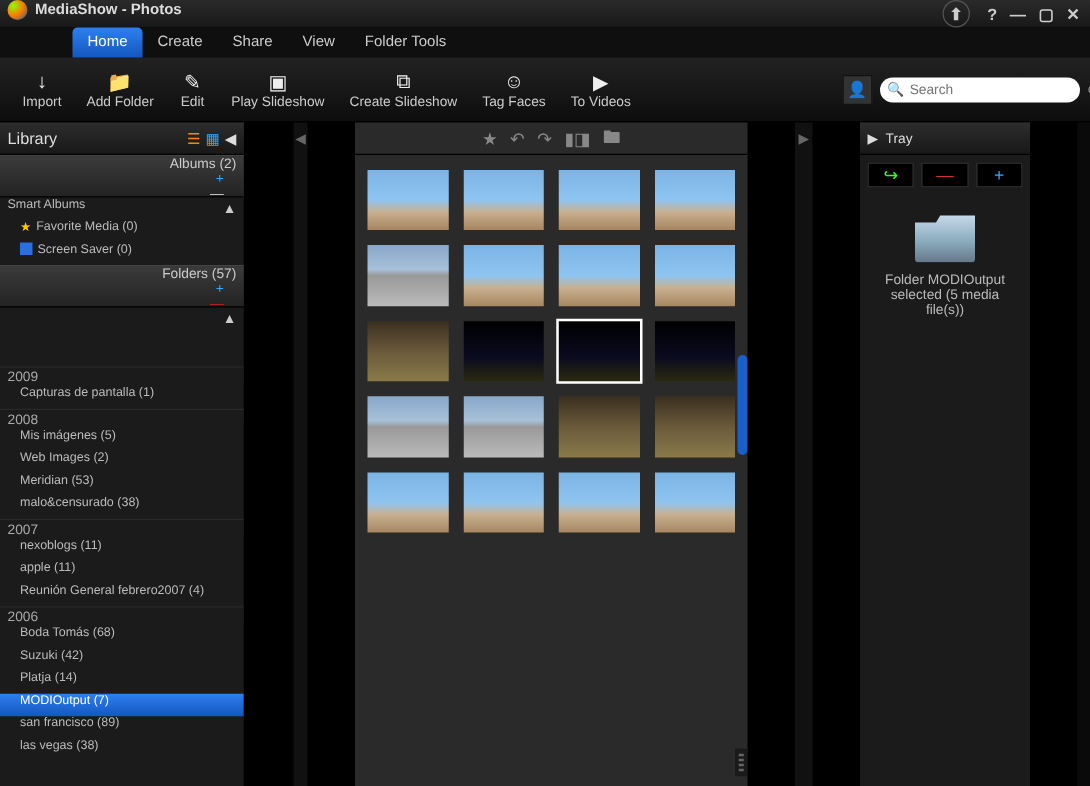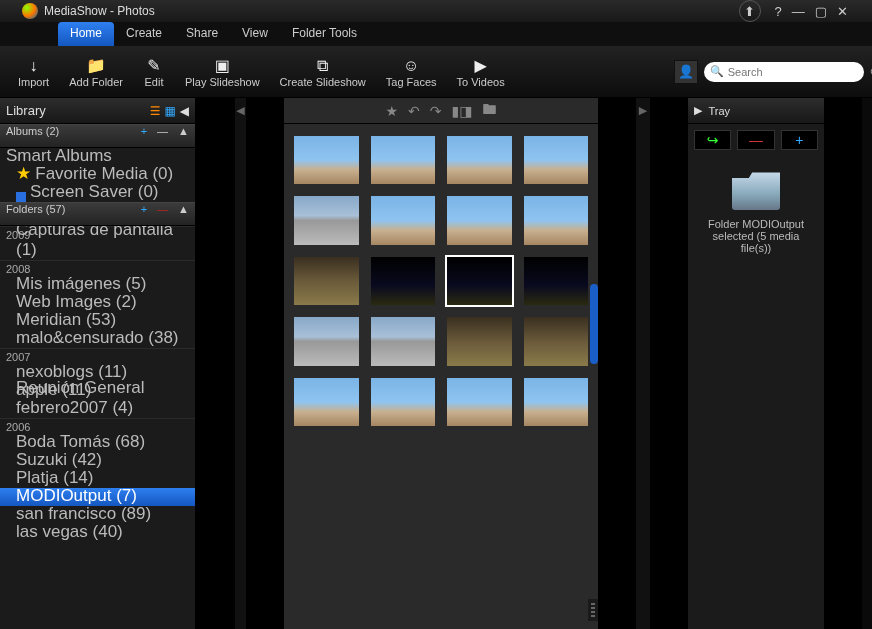--- a/index.html
+++ b/index.html
@@ -1,19 +1,19 @@
 <!DOCTYPE html>
 <html><head>
 <meta charset="utf-8">
 <style>
 * { margin:0; padding:0; box-sizing:border-box; }
 body { font-family:"Segoe UI",Tahoma,sans-serif; font-size:11px; color:#bbb; background:#000; width:872px; height:629px; overflow:hidden; user-select:none; }
 
 
-.titlebar { height:22px; background:linear-gradient(#2a2a2a,#181818); display:flex; align-items:center; padding:0 22px; }
+.titlebar { height:22px; background:linear-gradient(#2a2a2a,#181818); display:flex; padding:0 6px;font-weight:bold; }
 .titlebar .logo { width:16px; height:16px; border-radius:50%; background:radial-gradient(circle at 30% 30%,#8f0,#f70,#06a); margin-right:6px; }
 .titlebar .title { flex:1; color:#ddd; font-size:12px; }
 .titlebar .winbtns { display:flex; align-items:center; gap:6px; }
 .titlebar .up-circle { width:22px; height:22px; border-radius:50%; border:1px solid #555; display:flex; align-items:center; justify-content:center; margin-right:6px; }
 .titlebar .winbtns span { cursor:pointer; color:#ccc; font-size:13px; padding:0 2px; }
 
 
 .menurow { height:24px; background:#0f0f0f; display:flex; align-items:stretch; padding-left:58px; }
 .menurow .tab { padding:4px 12px; color:#ccc; font-size:12px; cursor:pointer; }
 .menurow .tab.active { background:linear-gradient(#2e7ff0,#1457c0); color:#fff; border-radius:4px 4px 0 0; }
@@ -30,27 +30,27 @@
 
 .main { display:flex; height:531px;gap:38px; }
 
 
 .library { width:196px; background:#1b1b1b; display:flex; flex-direction:column; border-right:1px solid #000; }
 .lib-head { height:26px; background:linear-gradient(#2d2d2d,#181818); display:flex; align-items:center; padding:0 6px; color:#ddd; font-size:13px; border-bottom:1px solid #000; }
 .lib-head .sp { flex:1; }
 .lib-head .ic { margin-left:4px; cursor:pointer; font-size:12px; }
 .lib-head .ic.orange { color:#f80; }
 .lib-head .ic.blue { color:#3af; }
-.lib-section { height:24px; background:linear-gradient(#3b3b3b,#232323); display:flex; align-items:flex-start; padding:0 6px; color:#ccc; font-size:11px; border-top:1px solid #444; border-bottom:1px solid #000; }
+.lib-section { height:34px; background:linear-gradient(#3b3b3b,#232323); display:flex; align-items:flex-end; padding:0 6px; color:#ccc; font-size:11px; border-top:1px solid #444; border-bottom:1px solid #000;flex-direction:column; }
 .lib-section .sp { flex:1; }
 .lib-section .plus { color:#3af; margin-right:10px; cursor:pointer; }
 .lib-section .arr { cursor:pointer; }
 .lib-section .del { color:#b22; margin-right:10px; }
-.lib-list { overflow-y:auto; }
-.lib-item { height:18px; display:flex; align-items:flex-end; padding-left:6px; color:#bbb; font-size:17px; cursor:pointer; }
+.lib-list { overflow-y:auto;margin-top:47px; }
+.lib-item { height:18px; display:flex; align-items:flex-start; padding-left:6px; color:#bbb; font-size:10px; cursor:pointer; }
 .lib-item.indent { padding-left:16px; }
 .lib-item.selected { background:linear-gradient(#2e7ff0,#1457c0); color:#fff; }
 .lib-item .star { color:#fc0; margin-right:4px; }
 .lib-item .bluebox { width:10px; height:10px; background:#2a6fe0; margin-right:4px; display:inline-block; }
 .lib-year { height:16px; padding-left:6px; color:#aaa; font-size:11px; background:#1b1b1b; border-top:1px solid #2a2a2a; display:flex; align-items:center; }
 
 
 .vbar { width:12px; background:#111; border-left:1px solid #000; display:flex; align-items:flex-start; justify-content:center; padding-top:6px; cursor:pointer; }
 
 
@@ -205,21 +205,21 @@
         <div class="lib-year">2007</div>
         <div class="lib-item indent">nexoblogs (11)</div>
         <div class="lib-item indent">apple (11)</div>
         <div class="lib-item indent">Reunión General febrero2007 (4)</div>
         <div class="lib-year">2006</div>
         <div class="lib-item indent">Boda Tomás (68)</div>
         <div class="lib-item indent">Suzuki (42)</div>
         <div class="lib-item indent">Platja (14)</div>
         <div class="lib-item indent selected">MODIOutput (7)</div>
         <div class="lib-item indent">san francisco (89)</div>
-        <div class="lib-item indent">las vegas (40)</div>
+        <div class="lib-item indent">las vegas (38)</div>
       </div>
   </div>
 
   <div class="vbar">
       <span style="color:#666;">◀</span>
     </div>
 
   <div class="content">
     <div class="content-tools">
       <span class="ic">★</span>

